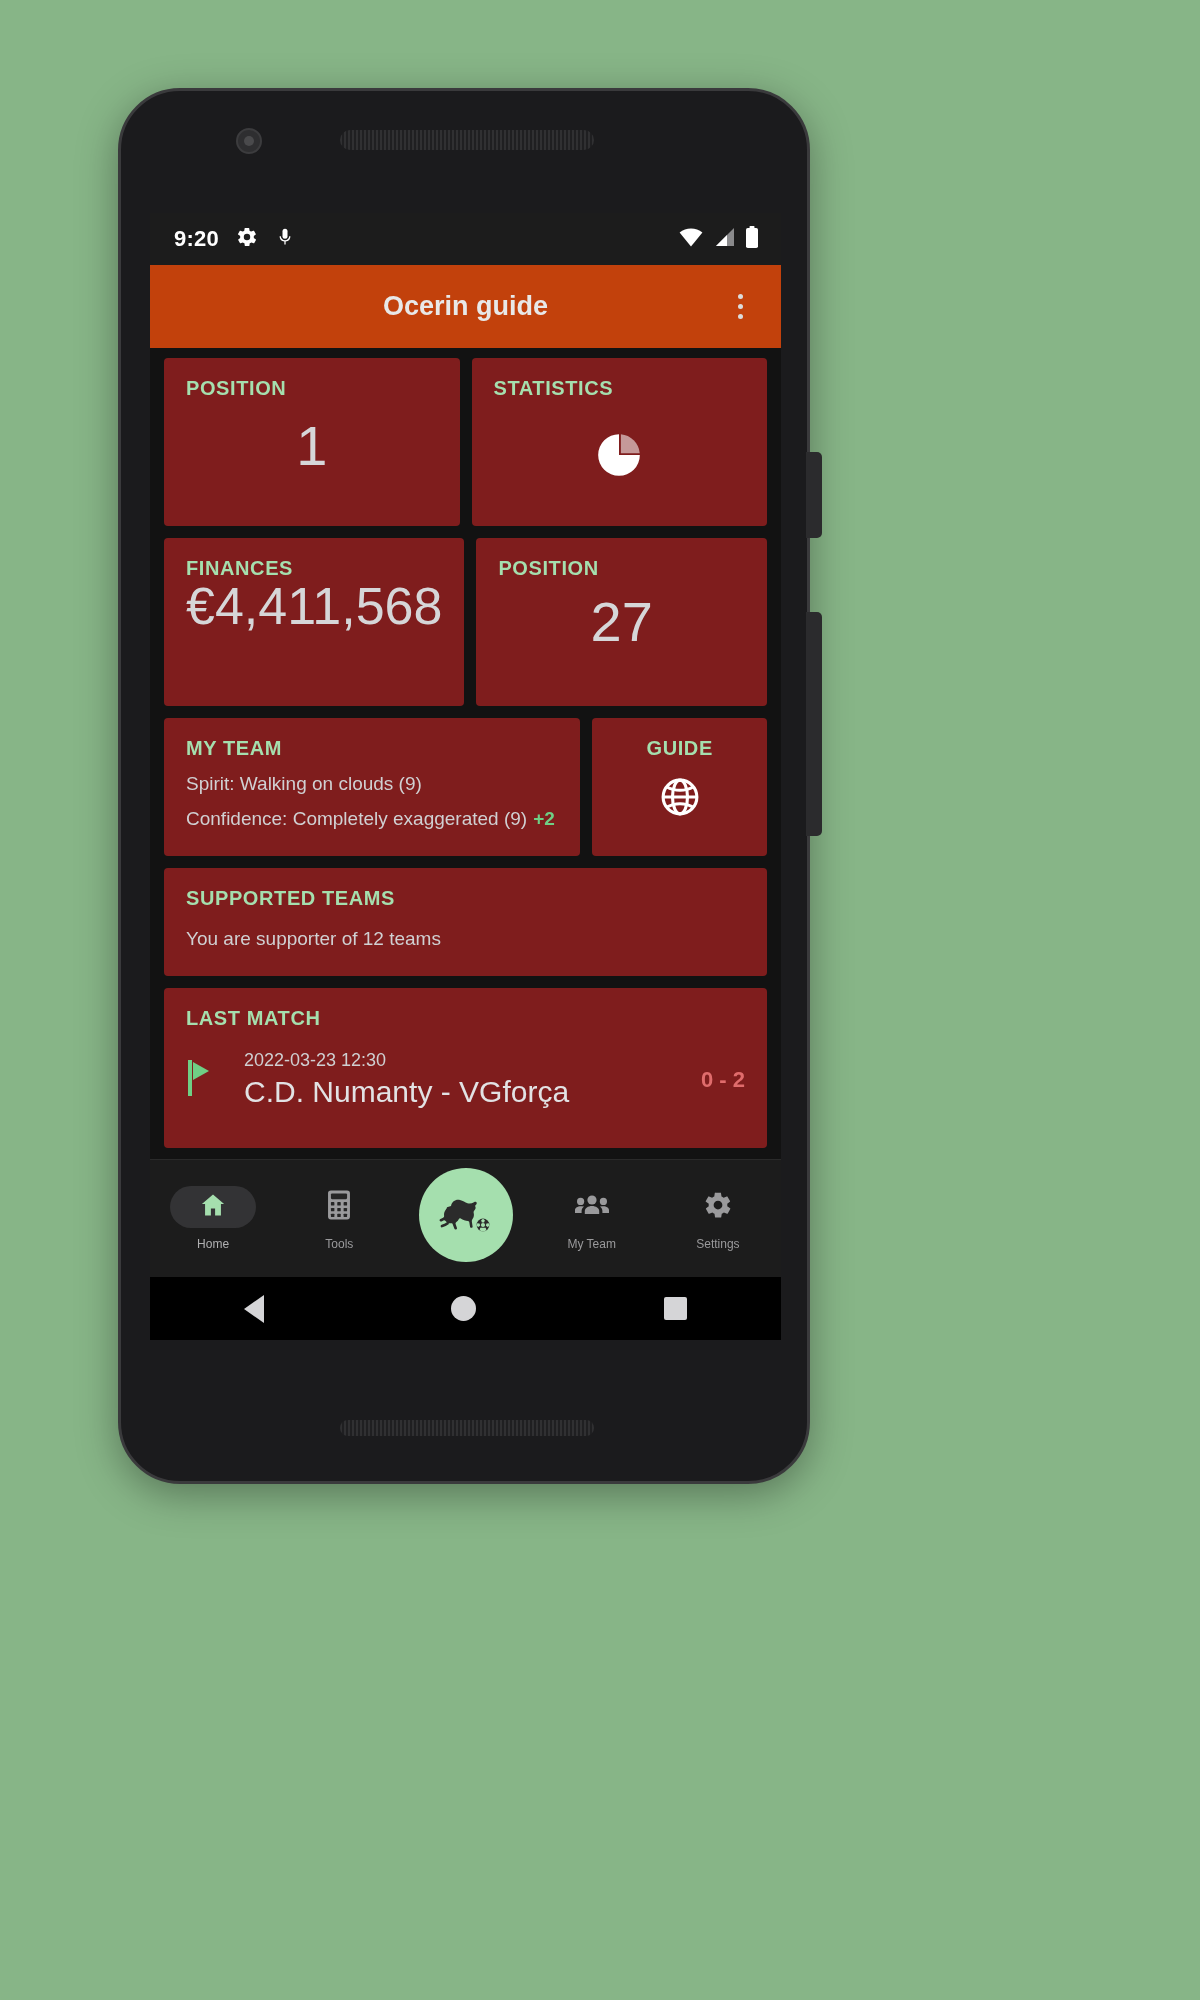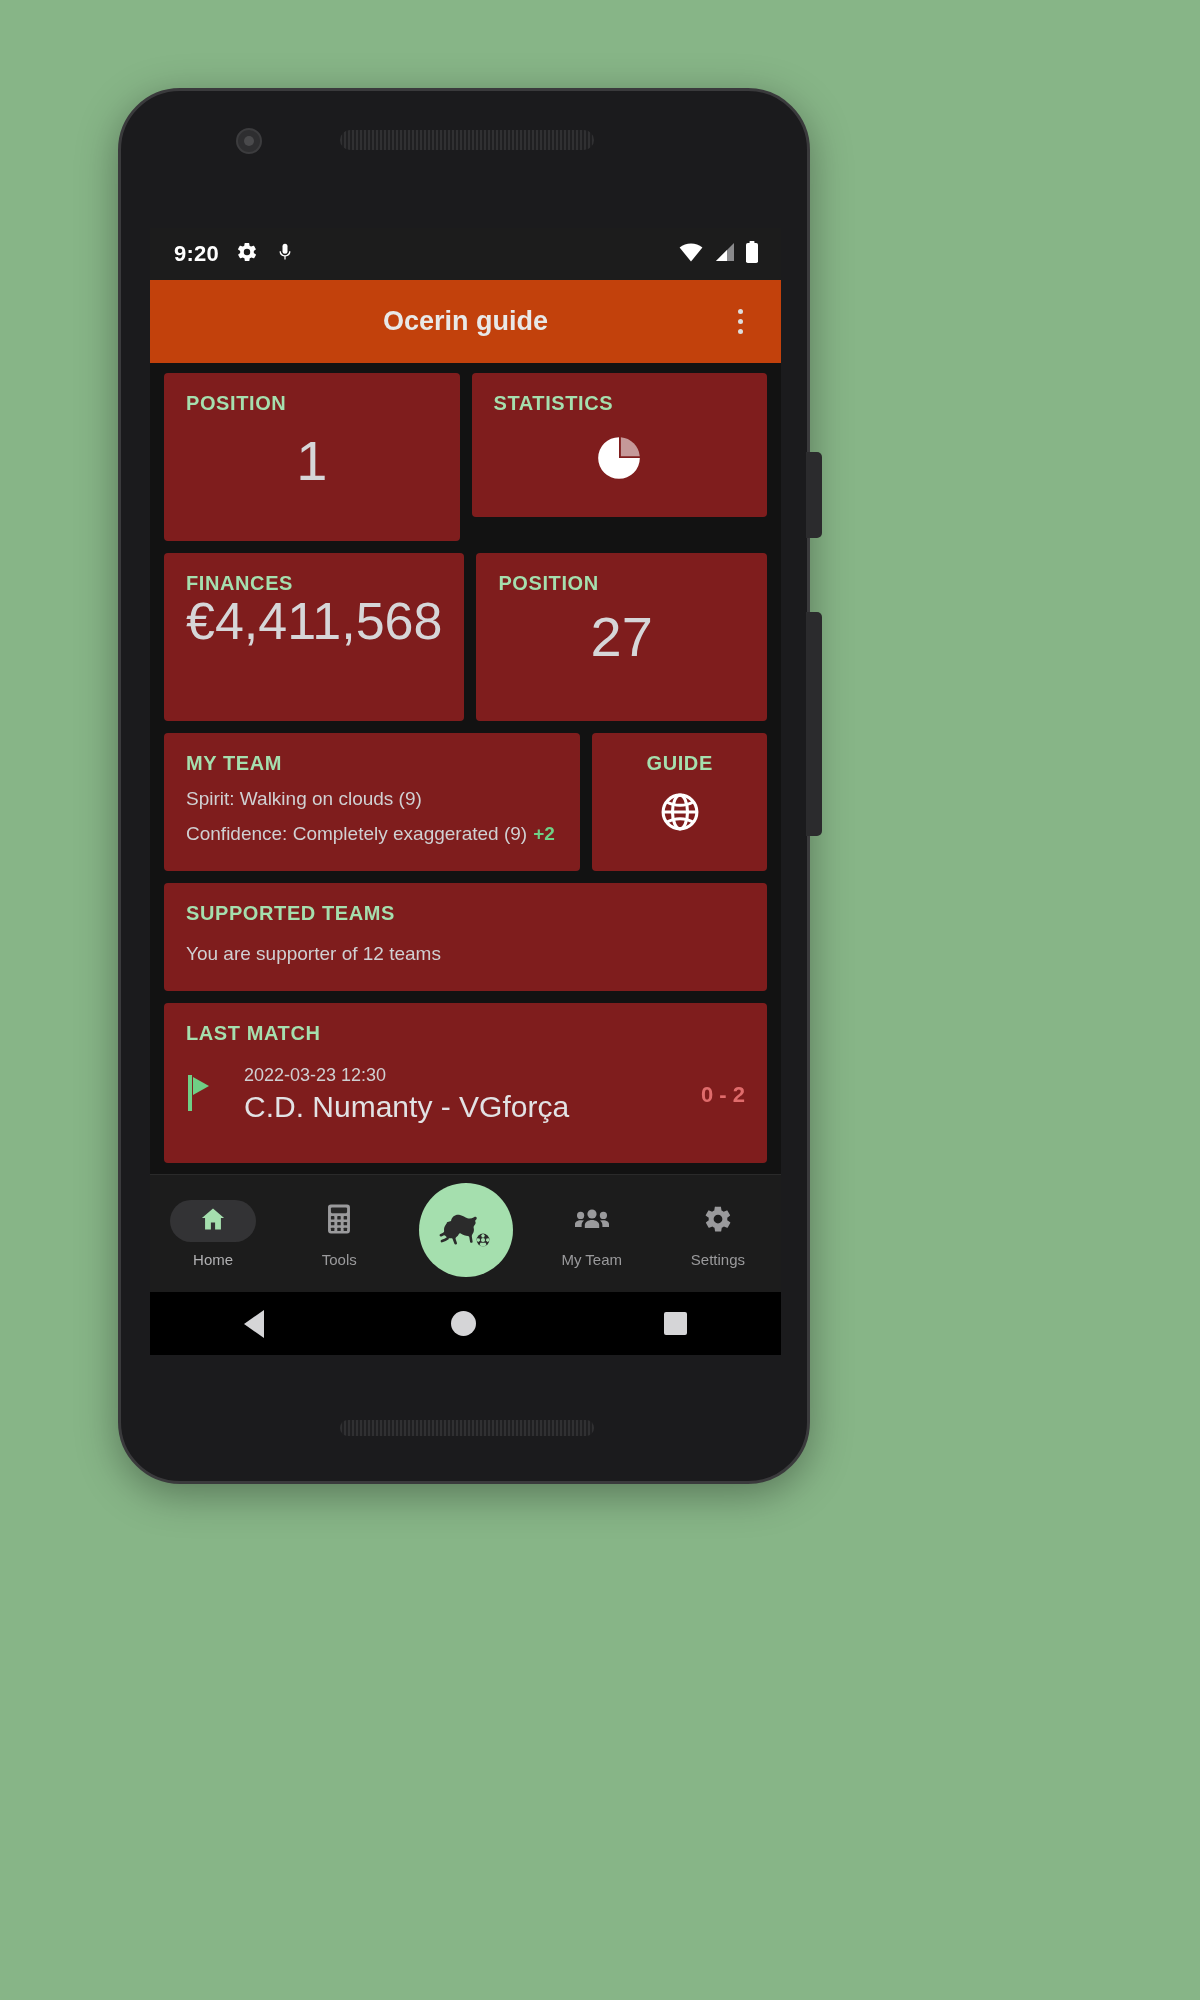--- a/index.html
+++ b/index.html
@@ -79,21 +79,21 @@
     height: 16px;
     border-radius: 8px;
     background: #252527;
     background-image: repeating-linear-gradient(90deg,#303032 0 2px, #1f1f21 2px 4px);
   }
 
   
   .screen {
     position: absolute;
     left: 150px;
-    top: 228px;
+    top: 213px;
     width: 631px;
     height: 1127px;
     background: #121212;
     overflow: hidden;
   }
 
   
   .status-bar {
     height: 52px;
     background: #1c1c1c;
@@ -160,21 +160,21 @@
   }
   .card-value {
     color: #d6d6d8;
     font-weight: 300;
     text-align: center;
   }
 
   .card-position { flex: 1; height: 168px; display: flex; flex-direction: column; }
   .card-position .card-value { font-size: 56px; line-height: 1; margin-top: 18px; }
 
-  .card-statistics { flex: 1; height: 144px; display: flex; flex-direction: column; }
+  .card-statistics { flex: 1; height: 168px; display: flex; flex-direction: column; }
   .stat-icon-wrap { flex: 1; display: flex; align-items: center; justify-content: center; margin-top: 6px; }
 
   .card-finances { flex: 1; height: 168px; display: flex; flex-direction: column; }
   .card-finances .card-value { font-size: 52px; line-height: 1; }
 
   .card-updates { flex: 1; height: 168px; display: flex; flex-direction: column; }
   .card-updates .card-value { font-size: 56px; line-height: 1; margin-top: 14px; }
 
   .card-myteam { flex: 2.85; height: 138px; }
   .myteam-line {
@@ -235,21 +235,21 @@
     align-items: center;
     gap: 9px;
     cursor: pointer;
   }
   .nav-icon-pill {
     width: 86px; height: 42px;
     border-radius: 21px;
     display: flex; align-items: center; justify-content: center;
   }
   .nav-item.active .nav-icon-pill { background: #333335; }
-  .nav-label { color: #9a9a9c; font-size: 15px; }
+  .nav-label { color: #9a9a9c; font-size: 12px; }
   .nav-item.active .nav-label { color: #b0b0b2; }
 
   .fab {
     width: 94px; height: 94px;
     border-radius: 50%;
     background: #a5dfae;
     display: flex; align-items: center; justify-content: center;
     margin-bottom: 8px;
     cursor: pointer;
   }

